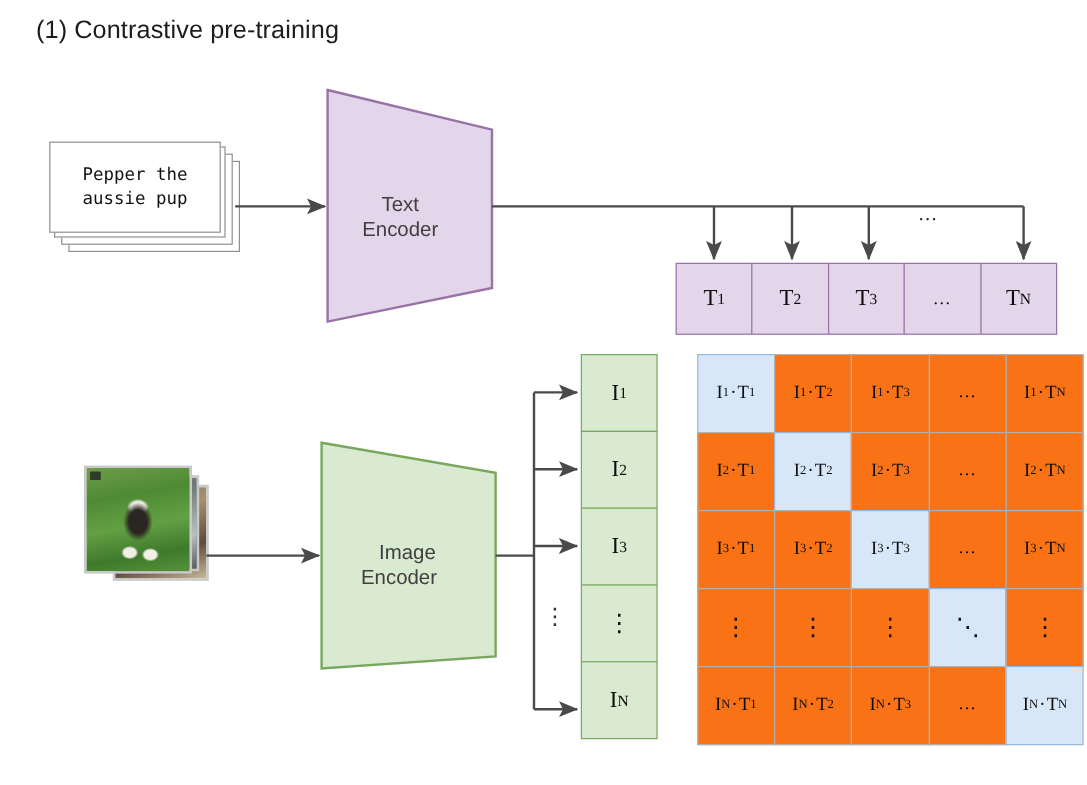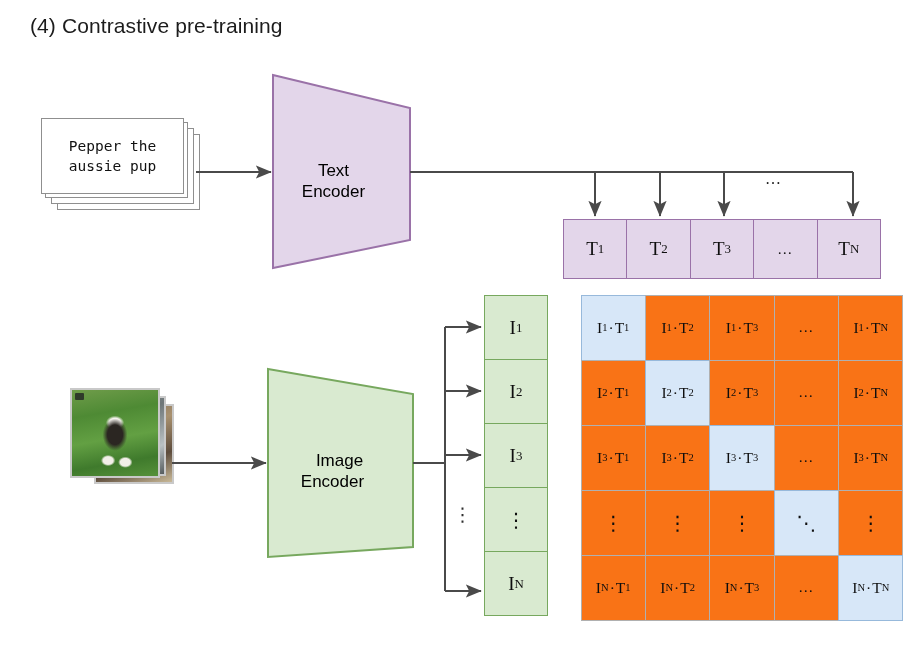--- a/index.html
+++ b/index.html
@@ -59,21 +59,21 @@
       radial-gradient(ellipse 9px 7px at 62% 84%, #f2efe8 0%, #f2efe8 55%, rgba(242,239,232,0) 80%),
       linear-gradient(170deg,#6f9c4a 0%,#4e8a34 28%,#63a043 55%,#3f7a2c 80%,#56913a 100%);
   }
   #photo-front-corner{
     left:75px;top:393px;width:9px;height:7px;background:#2f3a2a;border-radius:1px;
   }
 
   
   .enc-label{
     position:absolute;left:0;right:16px;
-    text-align:center;font-size:17px;line-height:21px;color:#000000;
+    text-align:center;font-size:17px;line-height:21px;color:#404040;
     pointer-events:none;
   }
 
   
   #t-row{
     left:563px;top:219px;height:60px;
     display:flex;
   }
   .t-cell{
     width:64.4px;height:60px;box-sizing:border-box;
@@ -140,21 +140,21 @@
   }
   #t-ellipsis{
     left:765px;top:170px;
     font-family:"Liberation Serif","DejaVu Serif",serif;
     font-size:16px;color:#1a1a1a;letter-spacing:1px;
   }
 </style>
 </head>
 <body>
 
-<div class="abs" id="title">(4) Contrastive pre-training</div>
+<div class="abs" id="title">(1) Contrastive pre-training</div>
 
 <div class="abs card" id="card-back3"></div>
 <div class="abs card" id="card-back2"></div>
 <div class="abs card" id="card-back1"></div>
 <div class="abs card" id="card-front">
   <div id="card-text">Pepper the
 aussie pup</div>
 </div>
 
 <div class="abs photo" id="photo-back2"></div>

